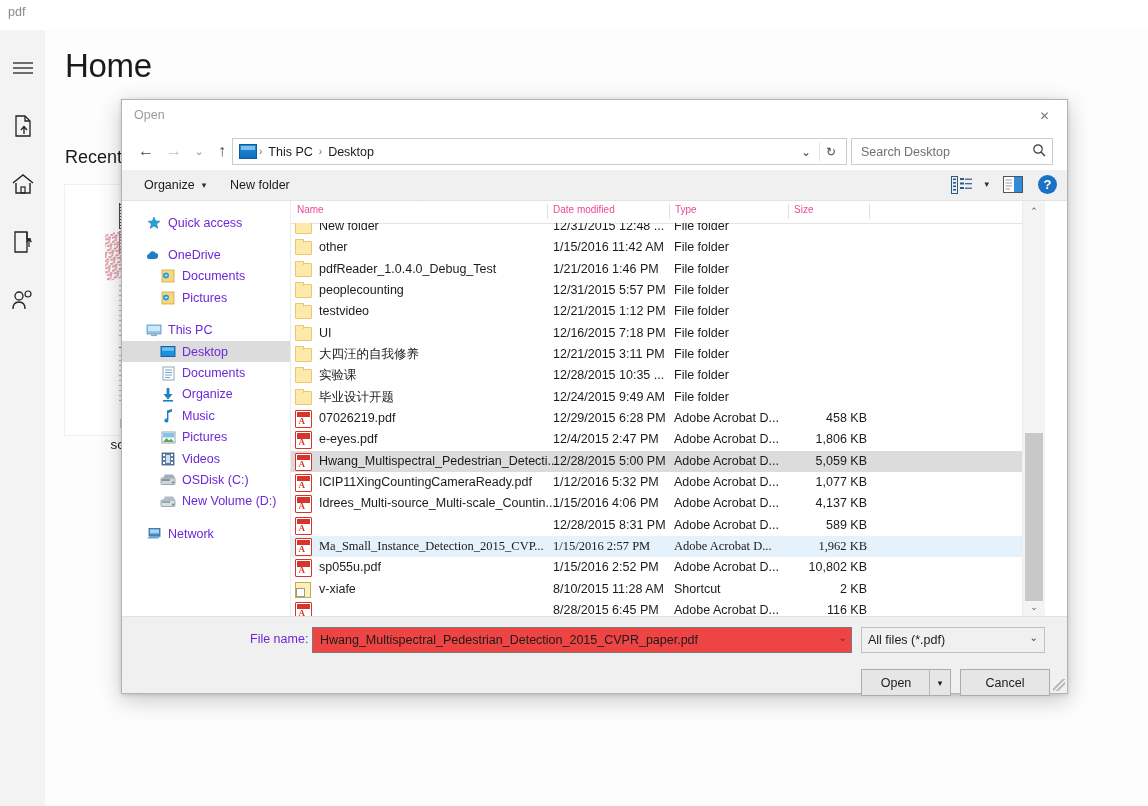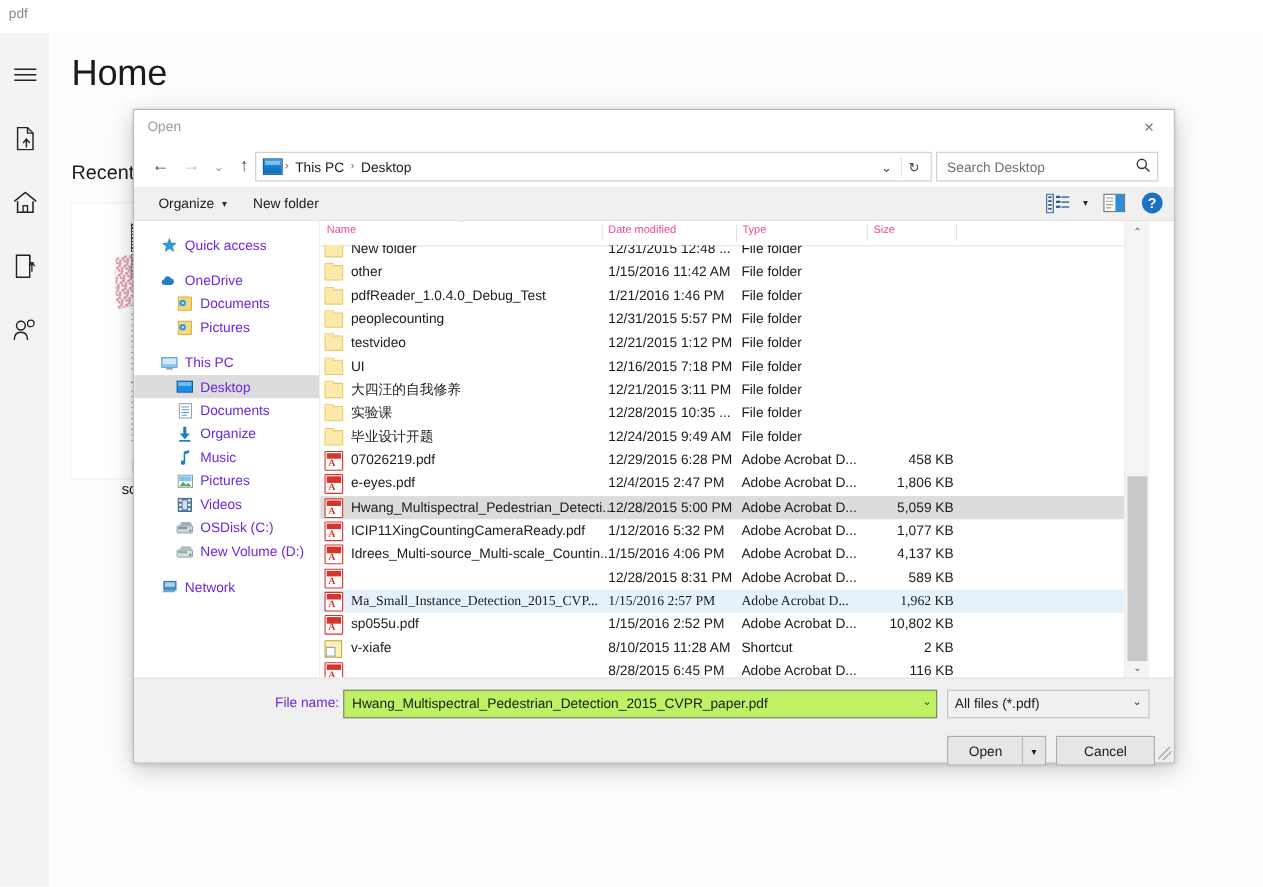--- a/index.html
+++ b/index.html
@@ -493,21 +493,21 @@
   #filename-label {
     position: absolute;
     left: 128px; top: 15px;
     font-size: 12.5px;
     color: #6d28d9;
   }
   #filename-box {
     position: absolute;
     left: 190px; top: 10px;
     width: 538px; height: 24px;
-    background: #bef264;
+    background: #ef4444;
     border: 1px solid #7a7a7a;
     display: flex;
     align-items: center;
   }
   #filename-input {
     border: 0; outline: 0;
     font-family: "Liberation Sans", sans-serif;
     font-size: 12.5px;
     color: #1b1b1b;
     margin-left: 5px;

